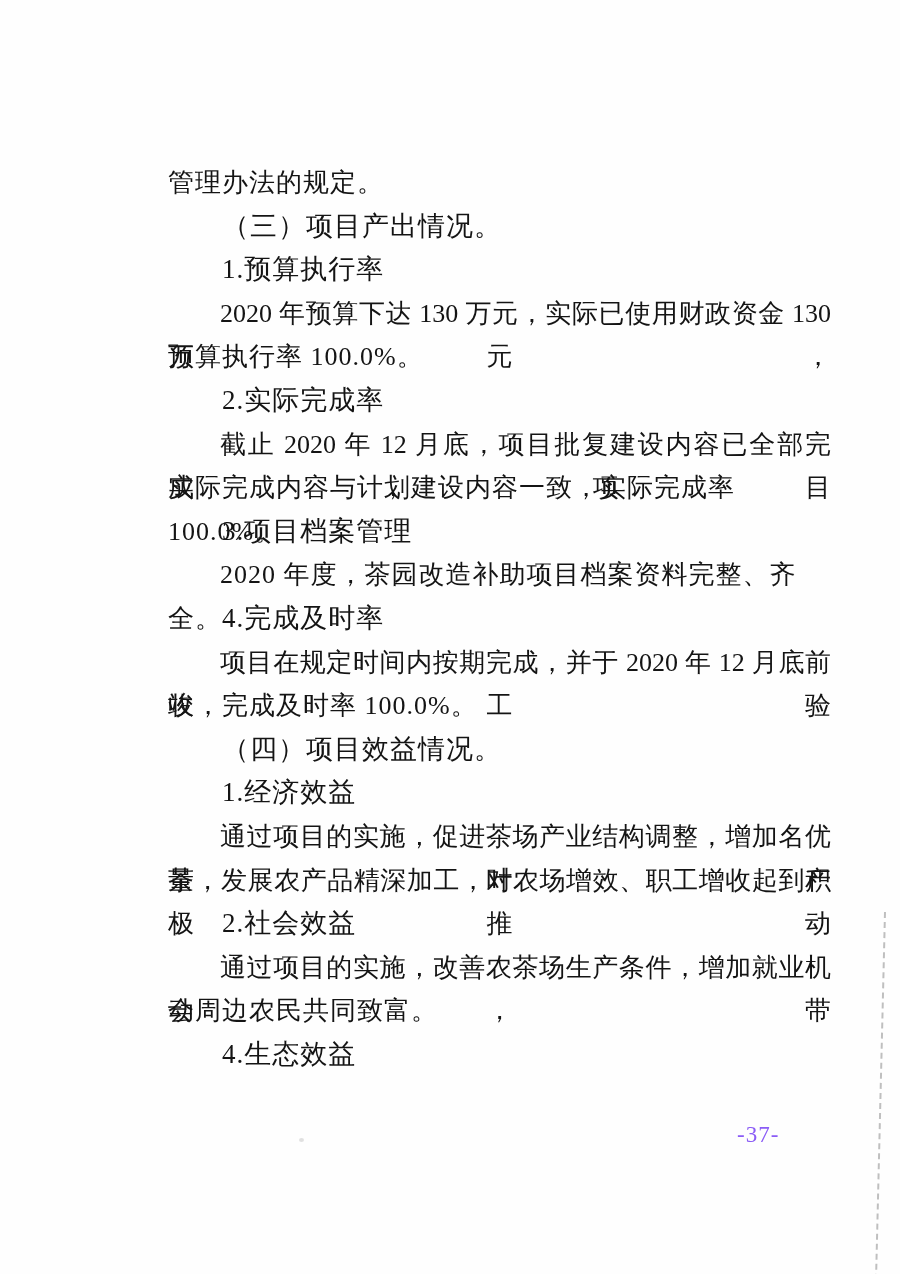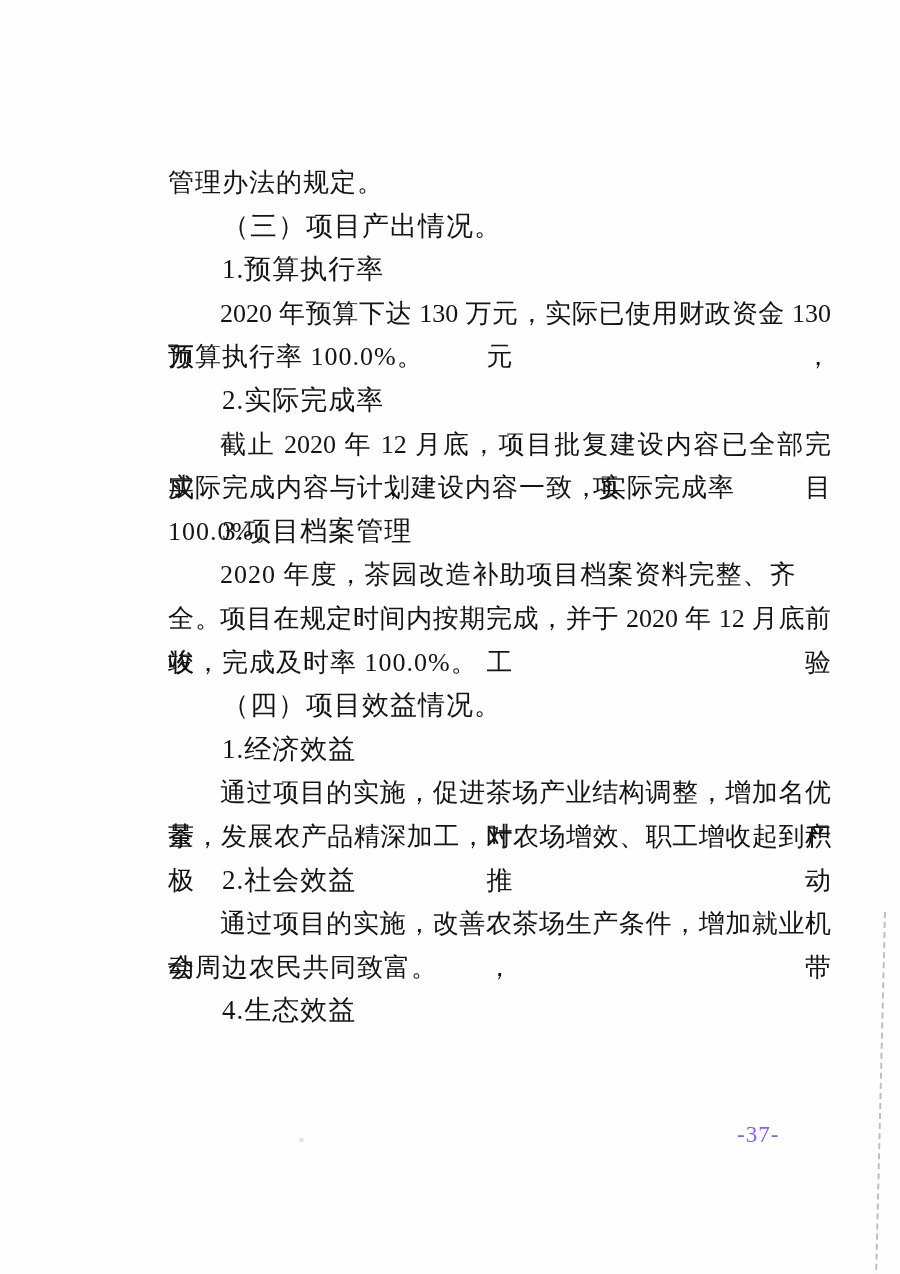--- a/index.html
+++ b/index.html
@@ -73,20 +73,21 @@
     <div class="line">管理办法的规定。</div>
     <div class="line heading indent">（三）项目产出情况。</div>
     <div class="line heading indent">1.预算执行率</div>
     <div class="line indent fill">2020 年预算下达 130 万元，实际已使用财政资金 130 万元，</div>
     <div class="line">预算执行率 100.0%。</div>
     <div class="line heading indent">2.实际完成率</div>
     <div class="line indent fill">截止 2020 年 12 月底，项目批复建设内容已全部完成，项目</div>
     <div class="line">实际完成内容与计划建设内容一致，实际完成率 100.0%。</div>
     <div class="line heading indent">3.项目档案管理</div>
     <div class="line indent">2020 年度，茶园改造补助项目档案资料完整、齐全。</div>
+    <div class="line heading indent">4.完成及时率</div>
     <div class="line indent fill">项目在规定时间内按期完成，并于 2020 年 12 月底前竣工验</div>
     <div class="line">收，完成及时率 100.0%。</div>
     <div class="line heading indent">（四）项目效益情况。</div>
     <div class="line heading indent">1.经济效益</div>
     <div class="line indent fill">通过项目的实施，促进茶场产业结构调整，增加名优茶叶产</div>
     <div class="line fill">量，发展农产品精深加工，对农场增效、职工增收起到积极推动</div>
     <div class="line heading indent">2.社会效益</div>
     <div class="line indent fill">通过项目的实施，改善农茶场生产条件，增加就业机会，带</div>
     <div class="line">动周边农民共同致富。</div>
     <div class="line heading indent">4.生态效益</div>

